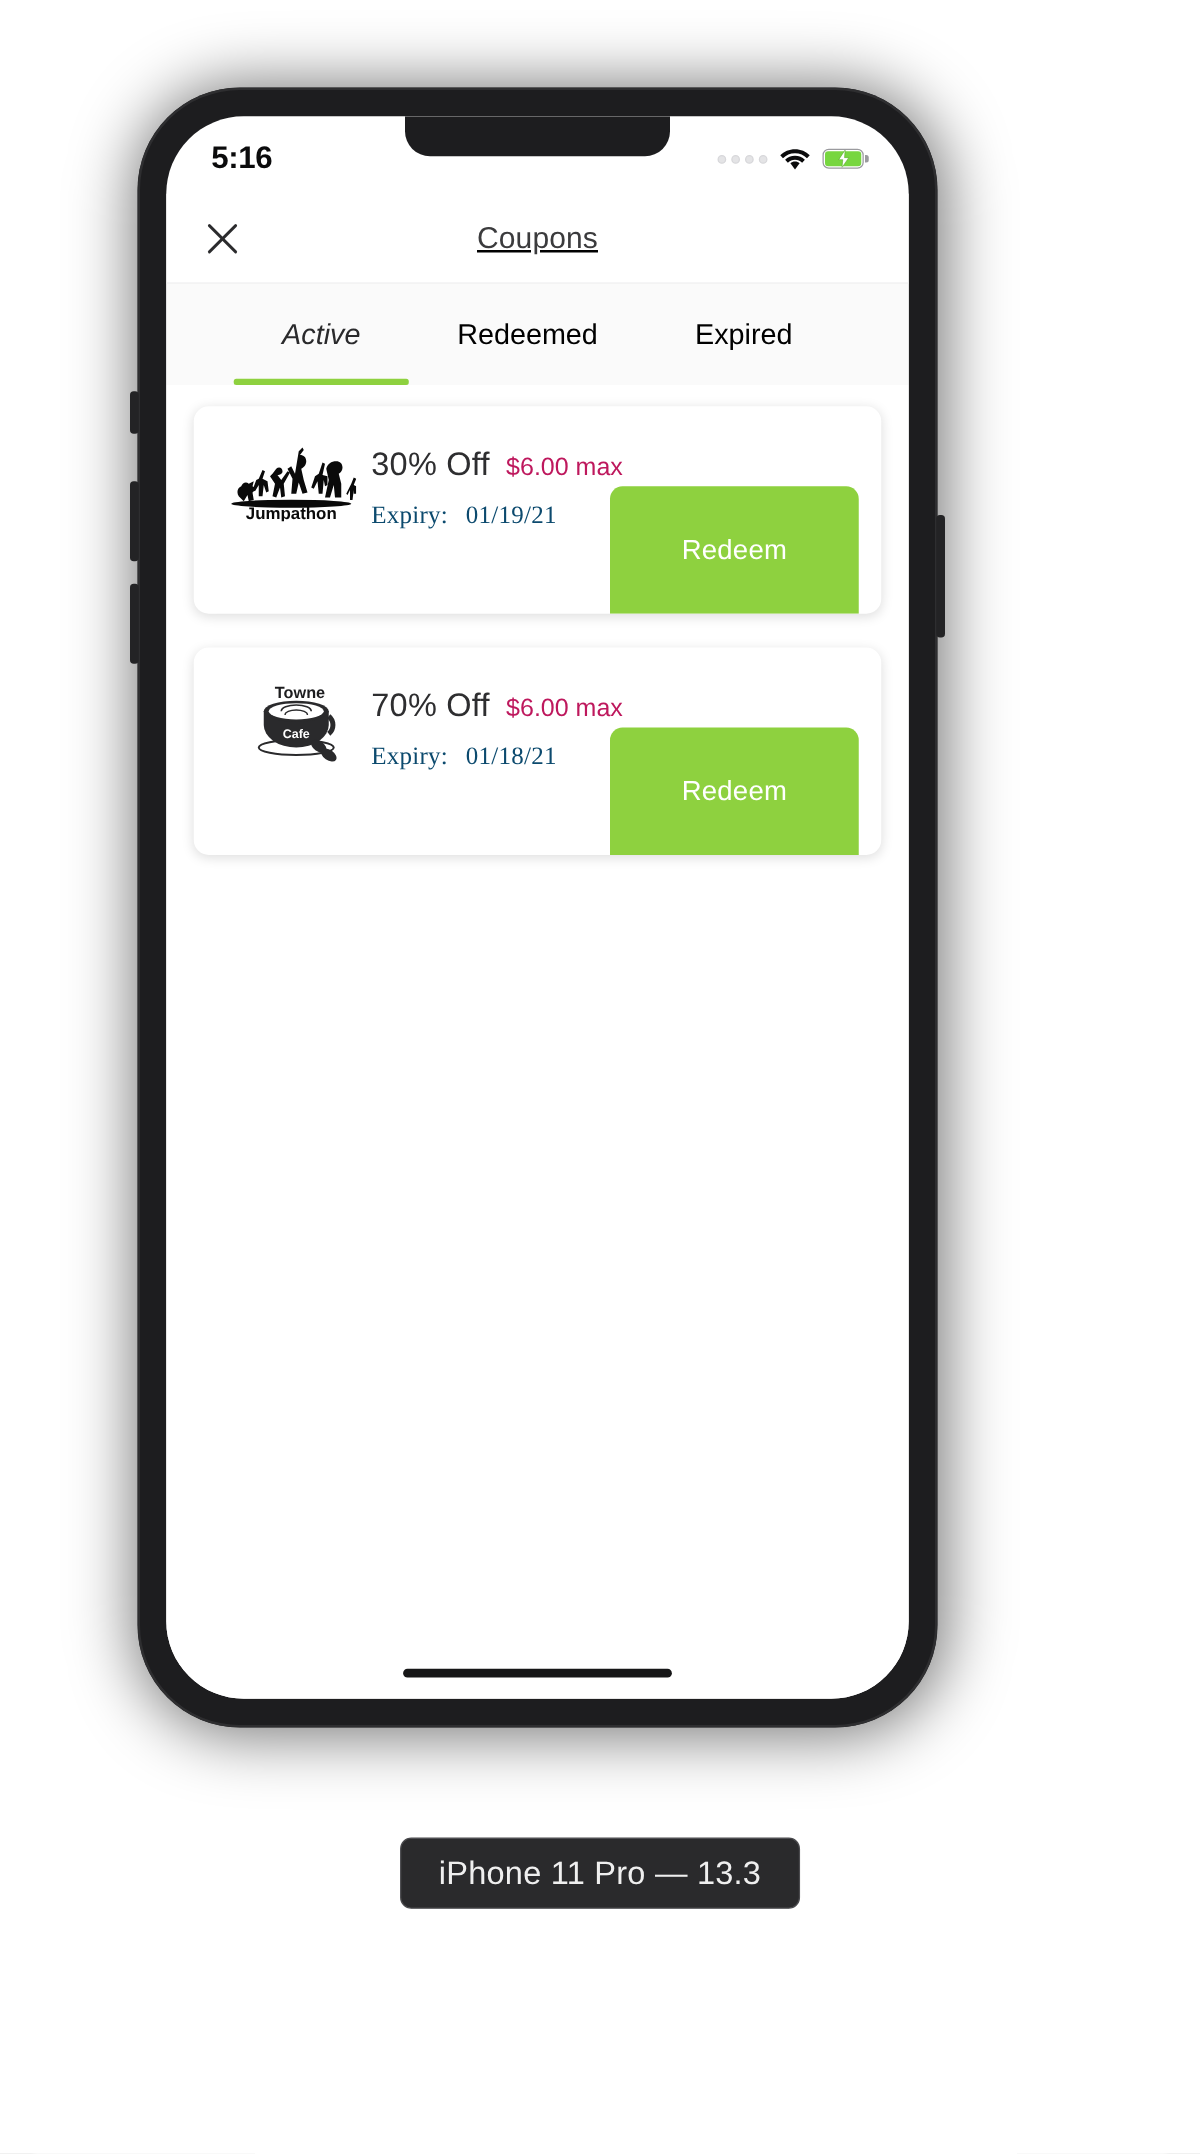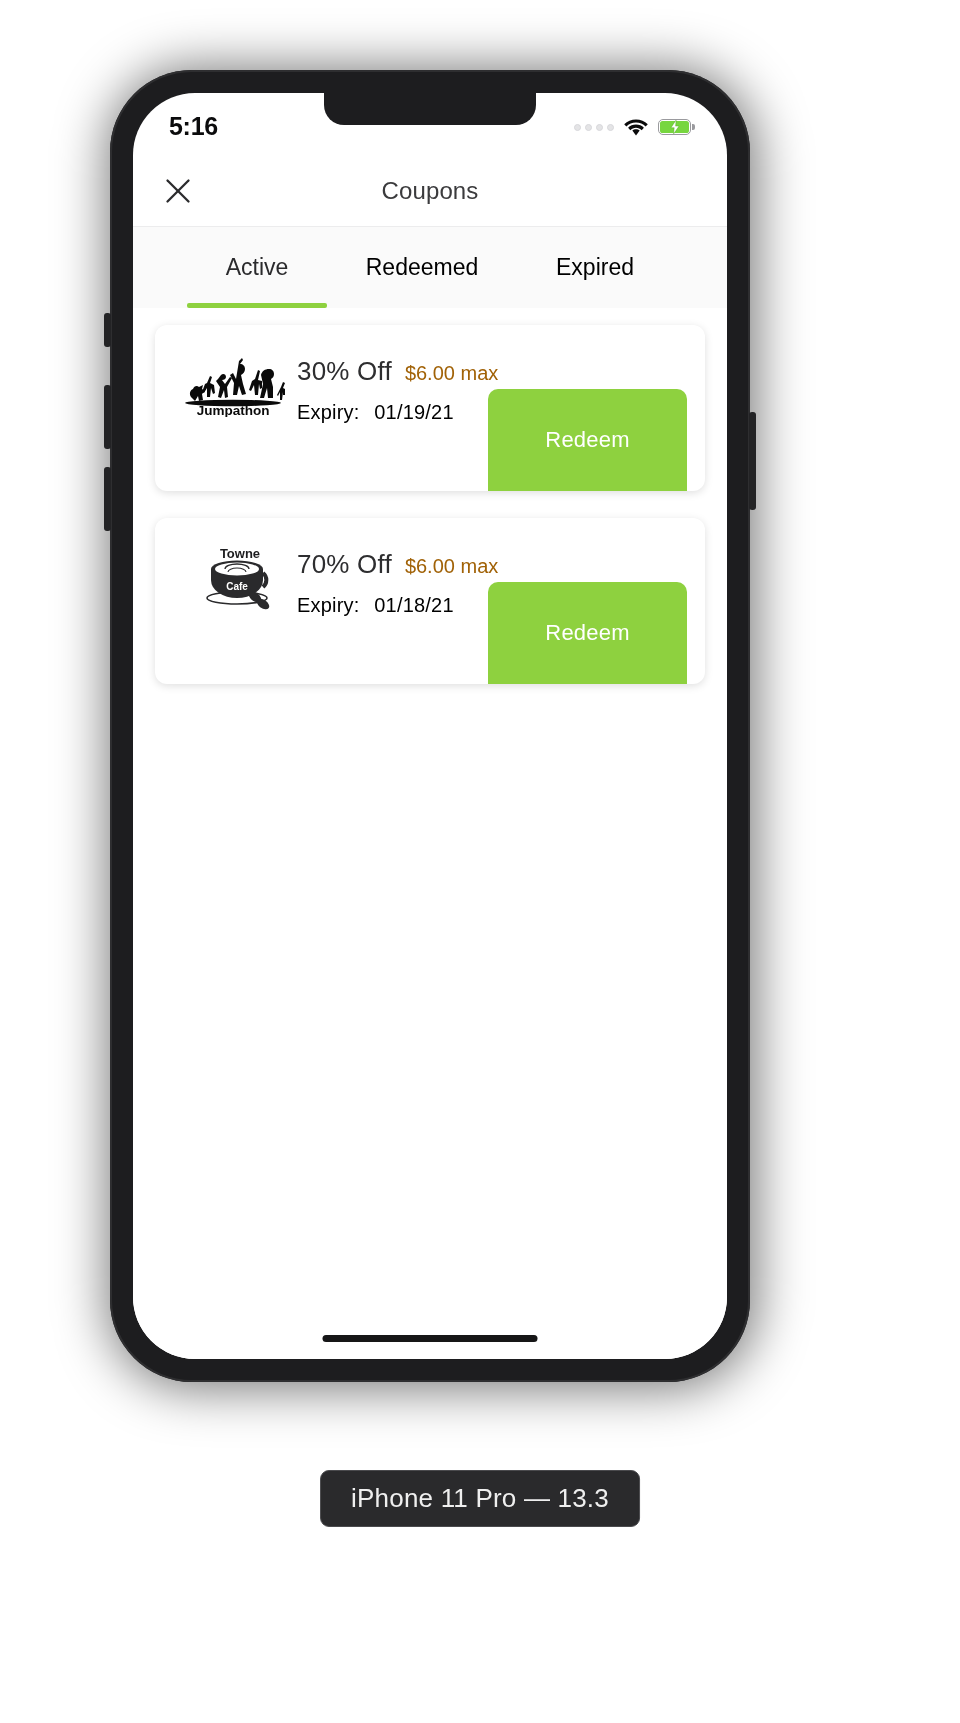--- a/index.html
+++ b/index.html
@@ -154,20 +154,21 @@
   .app-header {
     position: absolute;
     left: 0; top: 62px;
     width: 594px;
     height: 72px;
     background: #ffffff;
     border-bottom: 1px solid #ececed;
     display: flex;
     align-items: center;
     box-sizing: border-box;
+    text-decoration: underline;
   }
   .close-btn {
     position: absolute;
     left: 24px;
     width: 42px; height: 42px;
     display: flex; align-items: center; justify-content: center;
     cursor: pointer;
   }
   .header-title {
     width: 100%;
@@ -204,21 +205,21 @@
   .tab.tab-active { color: #2a2a2c; }
   .tab .tab-underline {
     position: absolute;
     left: 0; right: 0; bottom: 0;
     height: 5px;
     background: #8ed13f;
     border-radius: 2px;
     display: none;
   }
   .tab.tab-active .tab-underline { display: block; }
-  #tab0 { width: 120px; }
+  #tab0 { width: 120px; font-style: italic; }
   #tab1 { width: 170px; }
   #tab2 { width: 136px; }
 
   
   .coupon-list {
     position: absolute;
     left: 0; top: 215px;
     width: 594px;
     bottom: 0;
     background: #ffffff;
@@ -255,27 +256,28 @@
     align-items: baseline;
     gap: 13px;
   }
   .discount {
     font-size: 26px;
     color: #2e2e30;
     letter-spacing: 0.2px;
   }
   .maxval {
     font-size: 20px;
-    color: #a16207;
+    color: #be185d;
   }
   .expiry {
     margin-top: 14px;
     font-size: 20px;
-    color: #000000;
+    color: #0c4a6e;
     letter-spacing: 0.2px;
+    font-family: Liberation Serif, serif;
   }
   .expiry .exp-label { margin-right: 9px; }
   .redeem-btn {
     position: absolute;
     right: 18px;
     bottom: 0;
     width: 199px;
     height: 102px;
     background: #8ed13f;
     border: none;

